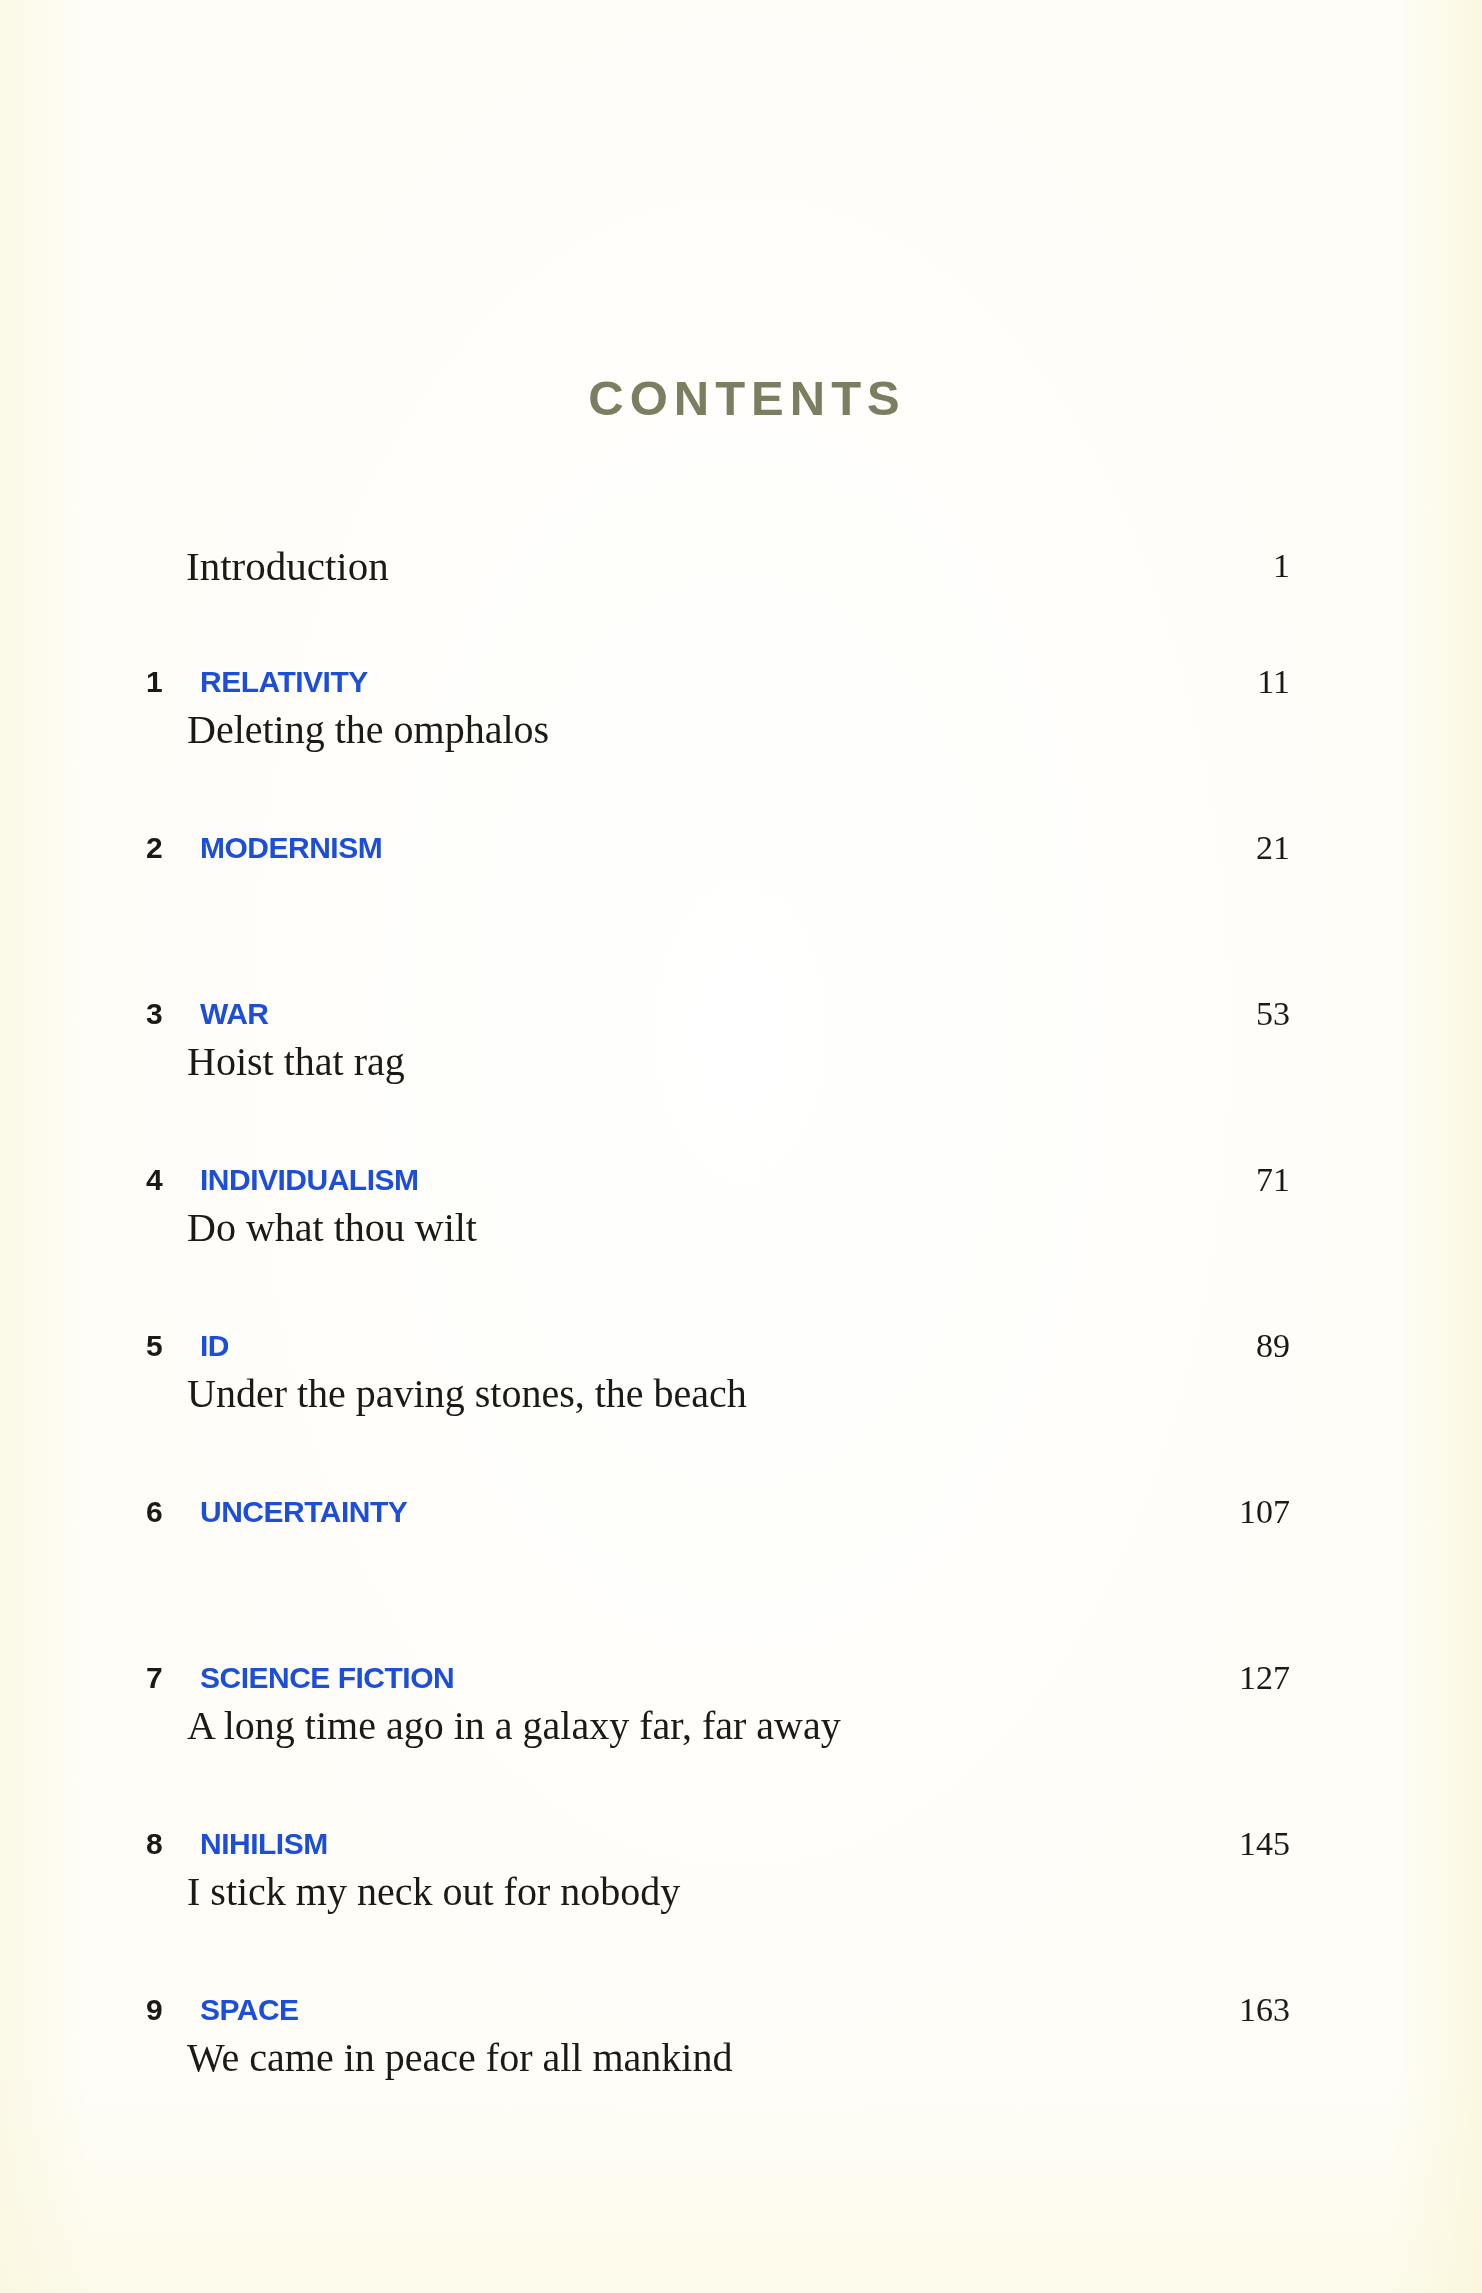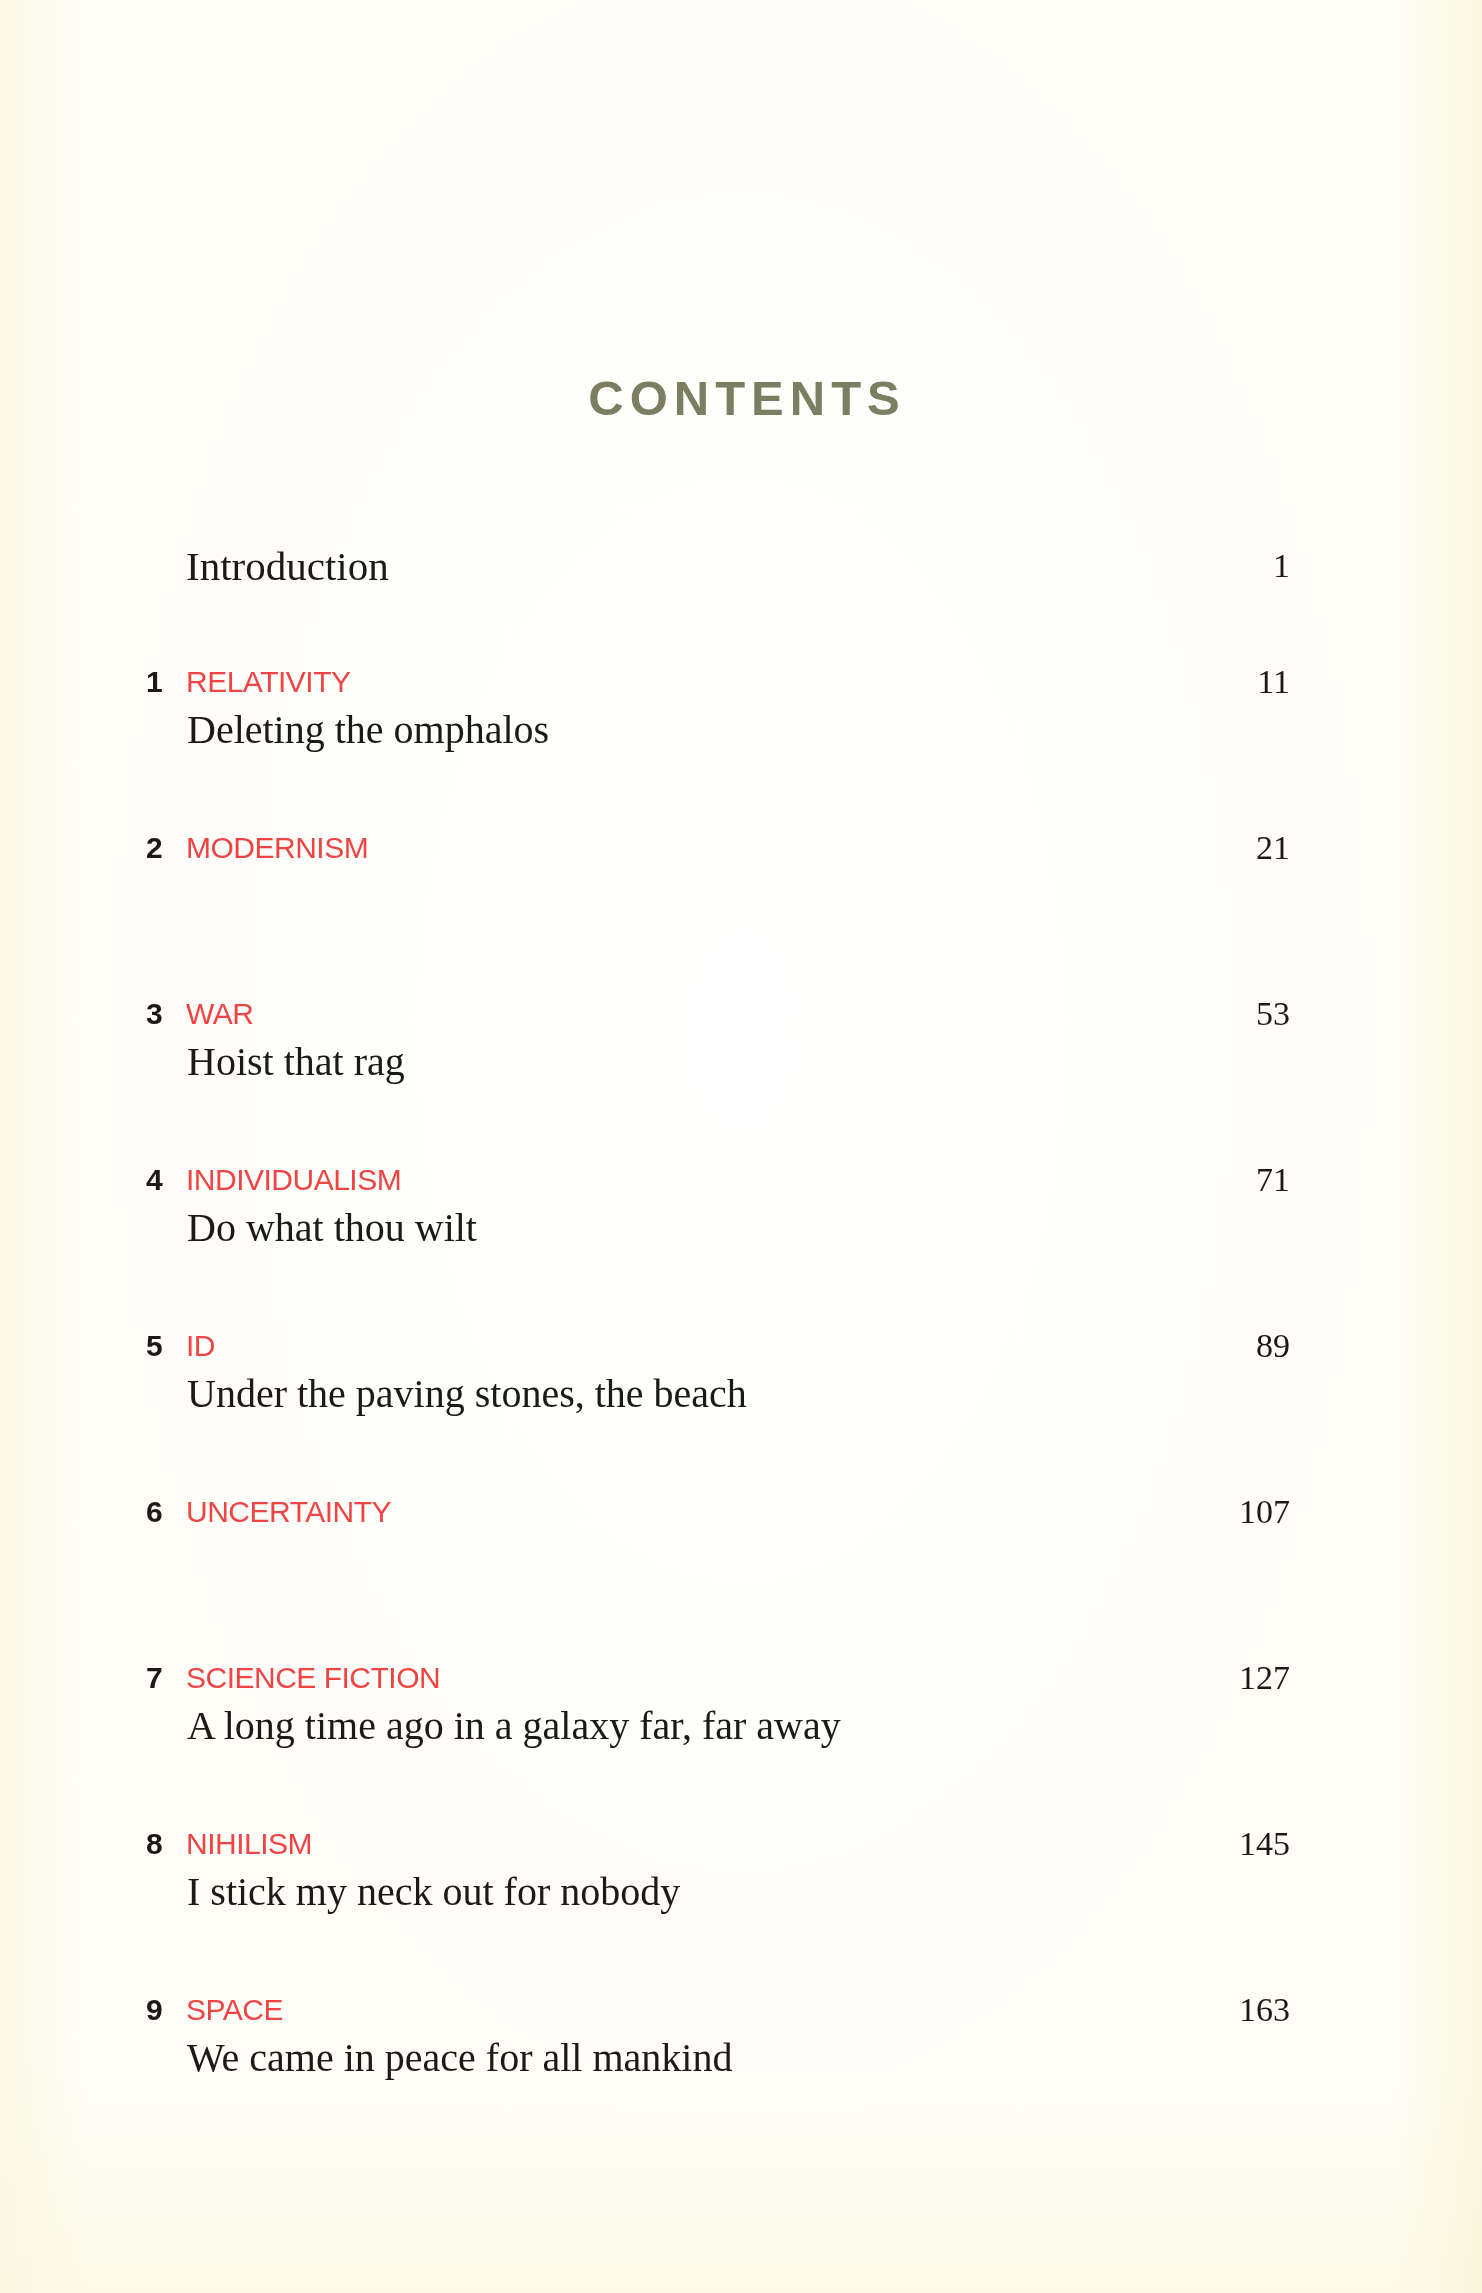--- a/index.html
+++ b/index.html
@@ -69,28 +69,28 @@
       left: 146px;
       top: 0;
       font-family: "Liberation Sans", sans-serif;
       font-weight: bold;
       font-size: 30px;
       line-height: 36px;
       color: #1c1a17;
     }
     .ch-name {
       position: absolute;
-      left: 186px;
+      left: 200px;
       top: 0;
       font-family: "Liberation Sans", sans-serif;
-      font-weight: normal;
+      font-weight: bold;
       font-size: 30px;
       line-height: 36px;
       letter-spacing: -0.5px;
-      color: #ef4444;
+      color: #1d4ed8;
     }
     .ch-sub {
       position: absolute;
       left: 187px;
       top: 40px;
       font-family: "Liberation Serif", serif;
       font-size: 40px;
       line-height: 52px;
       color: #1c1a17;
     }

